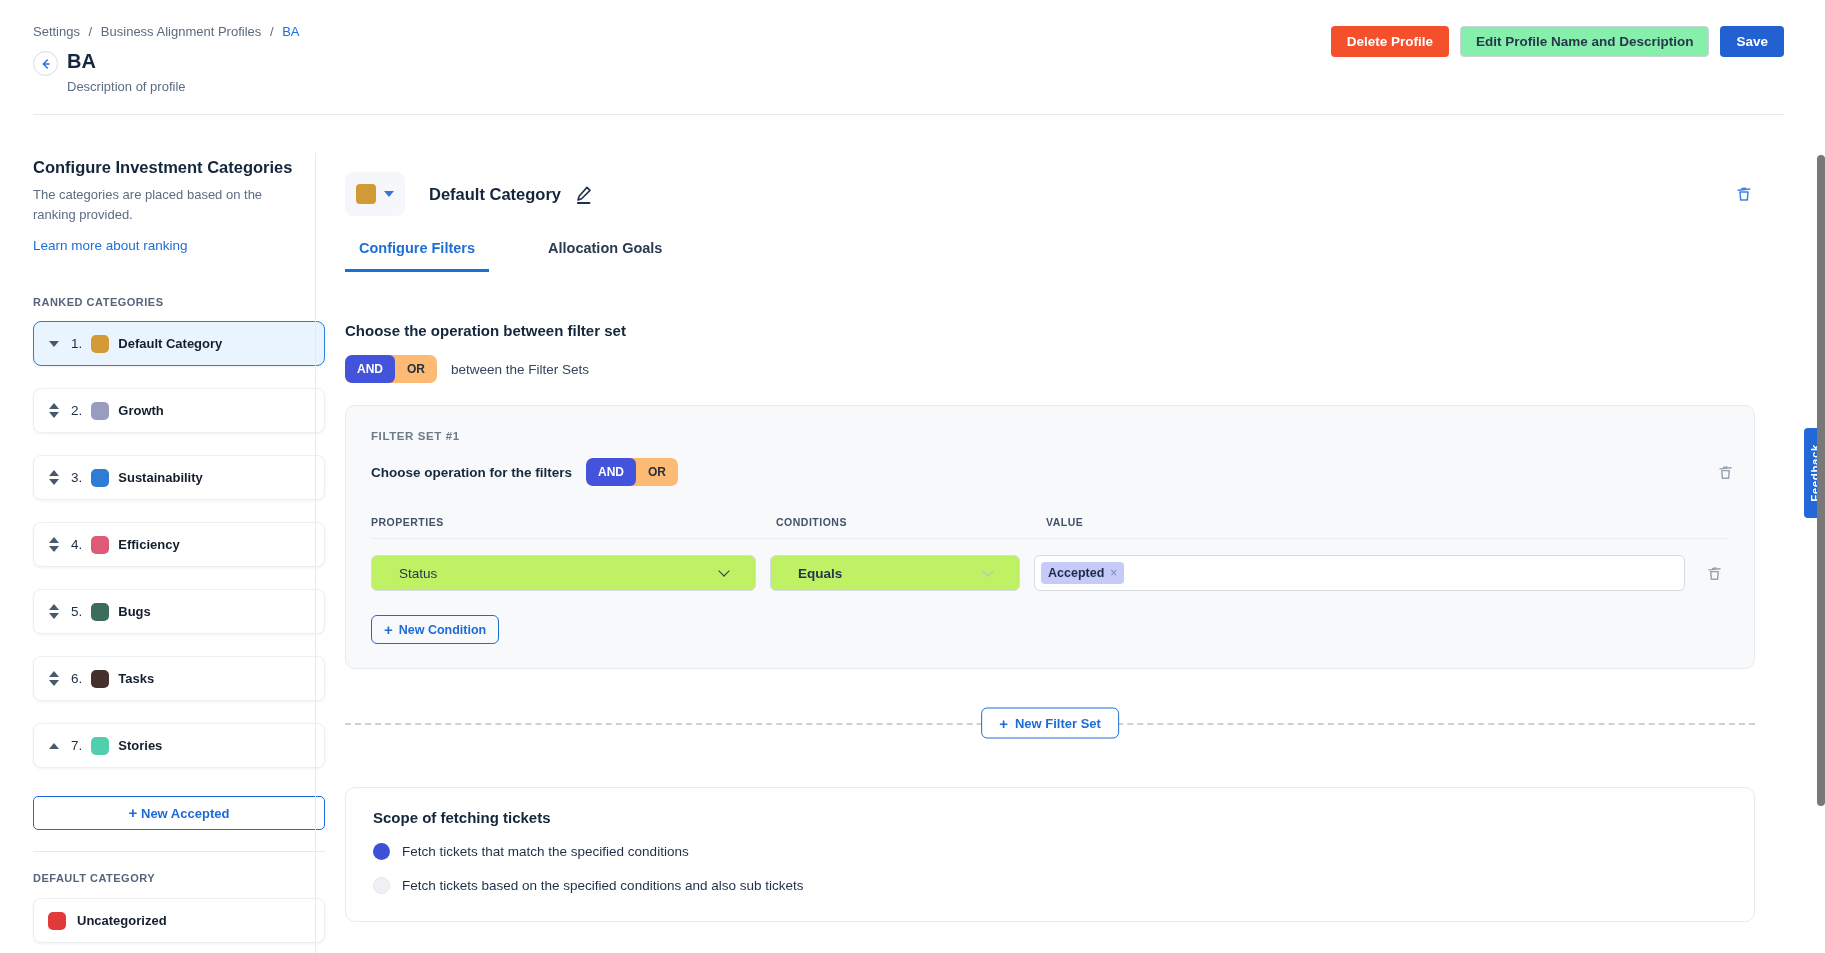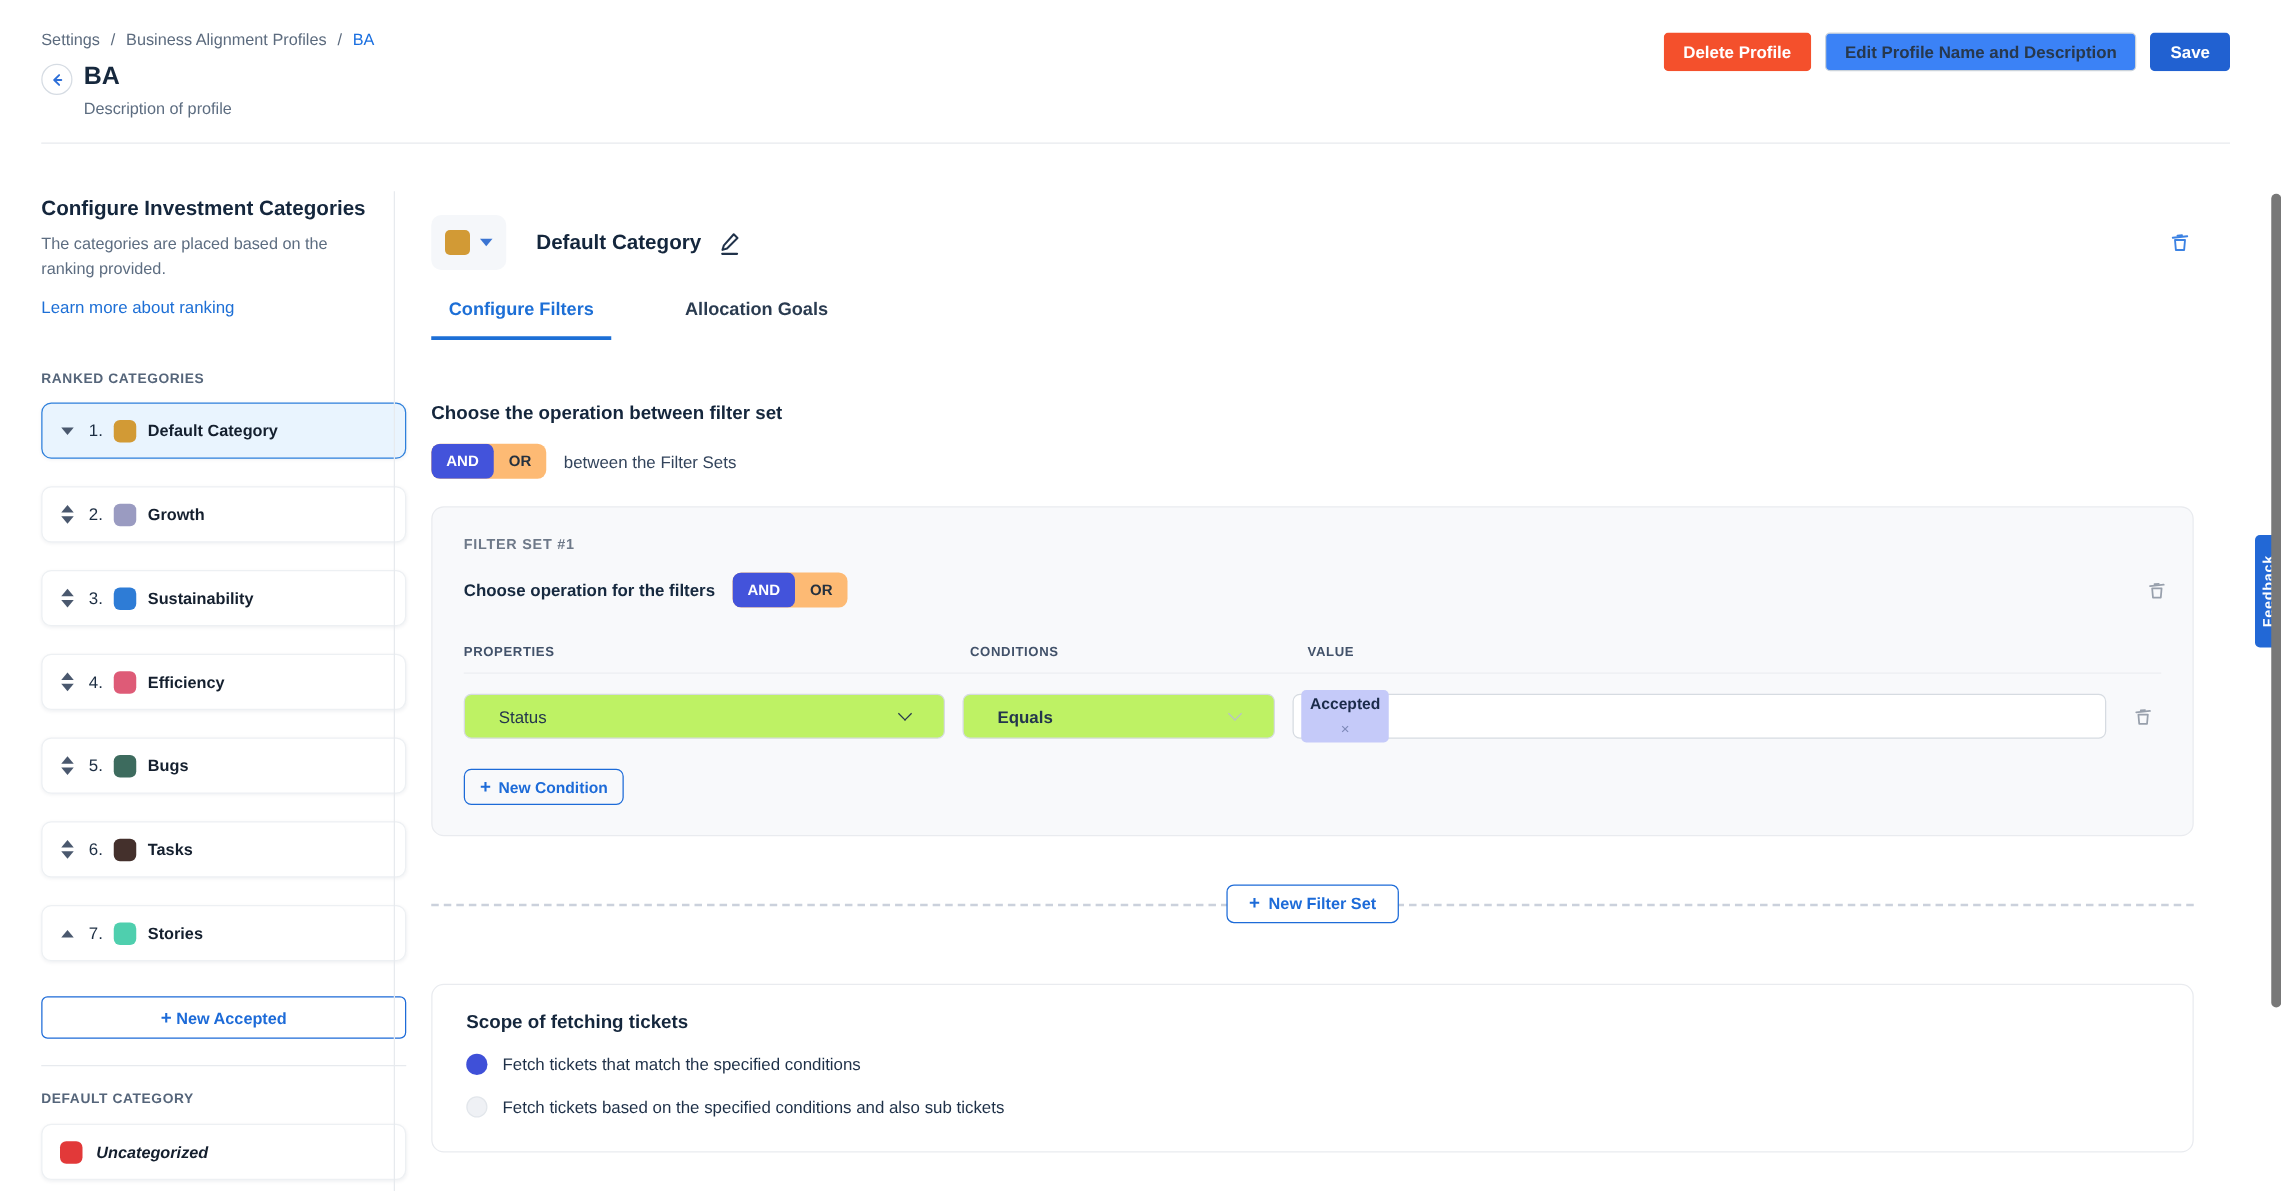--- a/index.html
+++ b/index.html
@@ -18,21 +18,21 @@
   .title-row { display:flex; align-items:flex-start; margin-top:10px; gap:9px; }
   .back-btn { width:25px; height:25px; border-radius:50%; border:1px solid #d6dce3;
               background:#fff; display:flex; align-items:center; justify-content:center;
               cursor:pointer; margin-top:2px; }
   .page-title { font-size:20px; font-weight:700; color:#16283d; line-height:1.2; }
   .page-desc { font-size:13px; color:#5d6d81; margin-top:6px; }
   .topbar-actions { display:flex; gap:11px; margin-top:2px; }
   .btn { font-family:inherit; font-size:13.5px; font-weight:600; border-radius:4px;
          height:31px; padding:0 15px; cursor:pointer; border:1px solid transparent; }
   .btn-danger { background:#f4502c; color:#fff; }
-  .btn-outline { background:#3b82f6; color:#27384d; border-color:#cbd3db; }
+  .btn-outline { background:#86efac; color:#27384d; border-color:#cbd3db; }
   .btn-primary { background:#2161d1; color:#fff; }
   .header-divider { border-top:1px solid #e7eaee; margin:20px 41px 0 33px; }
 
   
   .page-body { display:flex; align-items:stretch; height:838px; }
   .sidebar { width:315px; padding:43px 0 0 33px; flex:none; }
   .v-divider { width:1px; background:#e7eaee; margin-top:38px; flex:none; }
   .main { flex:1; padding:57px 70px 0 29px; min-width:0; }
 
   
@@ -56,21 +56,21 @@
   .cat-rank { font-size:13.5px; color:#1c2d42; }
   .cat-dot { width:18px; height:18px; border-radius:5px; flex:none; }
   .cat-label { font-size:13px; font-weight:700; color:#141f2e; white-space:nowrap; }
   .new-cat-btn { width:292px; height:34px; margin-top:6px; background:#fff;
                  border:1px solid #1d6bd8; border-radius:5px; color:#1d6bd8;
                  font-size:13px; font-weight:700; cursor:pointer; font-family:inherit; }
   .sb-divider { width:292px; border-top:1px solid #e7eaee; margin-top:21px; }
   .uncat-card { width:292px; height:45px; background:#fff; border:1px solid #edf0f3;
                 border-radius:8px; box-shadow:0 1px 3px rgba(25,41,62,.06);
                 display:flex; align-items:center; padding:0 14px; gap:11px;
-                margin-top:14px; cursor:pointer;font-style:italic; }
+                margin-top:14px; cursor:pointer; }
 
   
   .cat-header { display:flex; align-items:center; }
   .swatch-btn { width:60px; height:44px; background:#f5f7fa; border:none; border-radius:8px;
                 display:flex; align-items:center; justify-content:center; gap:8px; cursor:pointer; }
   .swatch-square { width:20px; height:20px; border-radius:4px; }
   .swatch-caret { width:0; height:0; border-left:5px solid transparent;
                   border-right:5px solid transparent; border-top:6px solid #3b74d2; }
   .cat-title { font-size:16.5px; font-weight:700; color:#14263c; margin-left:24px; }
   .edit-icon { margin-left:12px; cursor:pointer; display:inline-flex; }
@@ -110,21 +110,21 @@
                 display:flex; align-items:center; padding:0 27px; font-size:13.5px;
                 color:#24364d; cursor:pointer; }
   .select-box .sel-text { flex:1; }
   .sel-bold { font-weight:700; }
   .chev { width:8px; height:8px; border-right:1.7px solid #26384f; border-bottom:1.7px solid #26384f;
           transform:rotate(45deg); margin-top:-4px; }
   .chev.light { border-color:#b9c0c9; }
   .value-box { height:36px; background:#fff; border:1px solid #d6dbe1; border-radius:6px;
                display:flex; align-items:center; padding:0 6px; cursor:text; }
   .chip { background:#c5caf9; border-radius:4px; padding:4px 7px; font-size:12.5px;
-          font-weight:700; color:#1b2b4a; display:inline-flex; align-items:center; gap:6px;flex-direction:column; }
+          font-weight:700; color:#1b2b4a; display:inline-flex; align-items:center; gap:6px; }
   .chip-x { font-weight:400; color:#7d88b8; font-size:12px; cursor:pointer; }
   .row-trash { background:none; border:none; cursor:pointer; display:inline-flex;
                justify-self:center; }
   .new-cond-btn { margin-top:24px; display:inline-flex; align-items:center; gap:6px;
                   border:1px solid #1d6bd8; border-radius:6px; background:transparent;
                   color:#1d6bd8; font-size:12.5px; font-weight:700; padding:6px 12px;
                   cursor:pointer; font-family:inherit; }
   .plus-glyph { font-size:15px; font-weight:700; line-height:1; }
 
   

